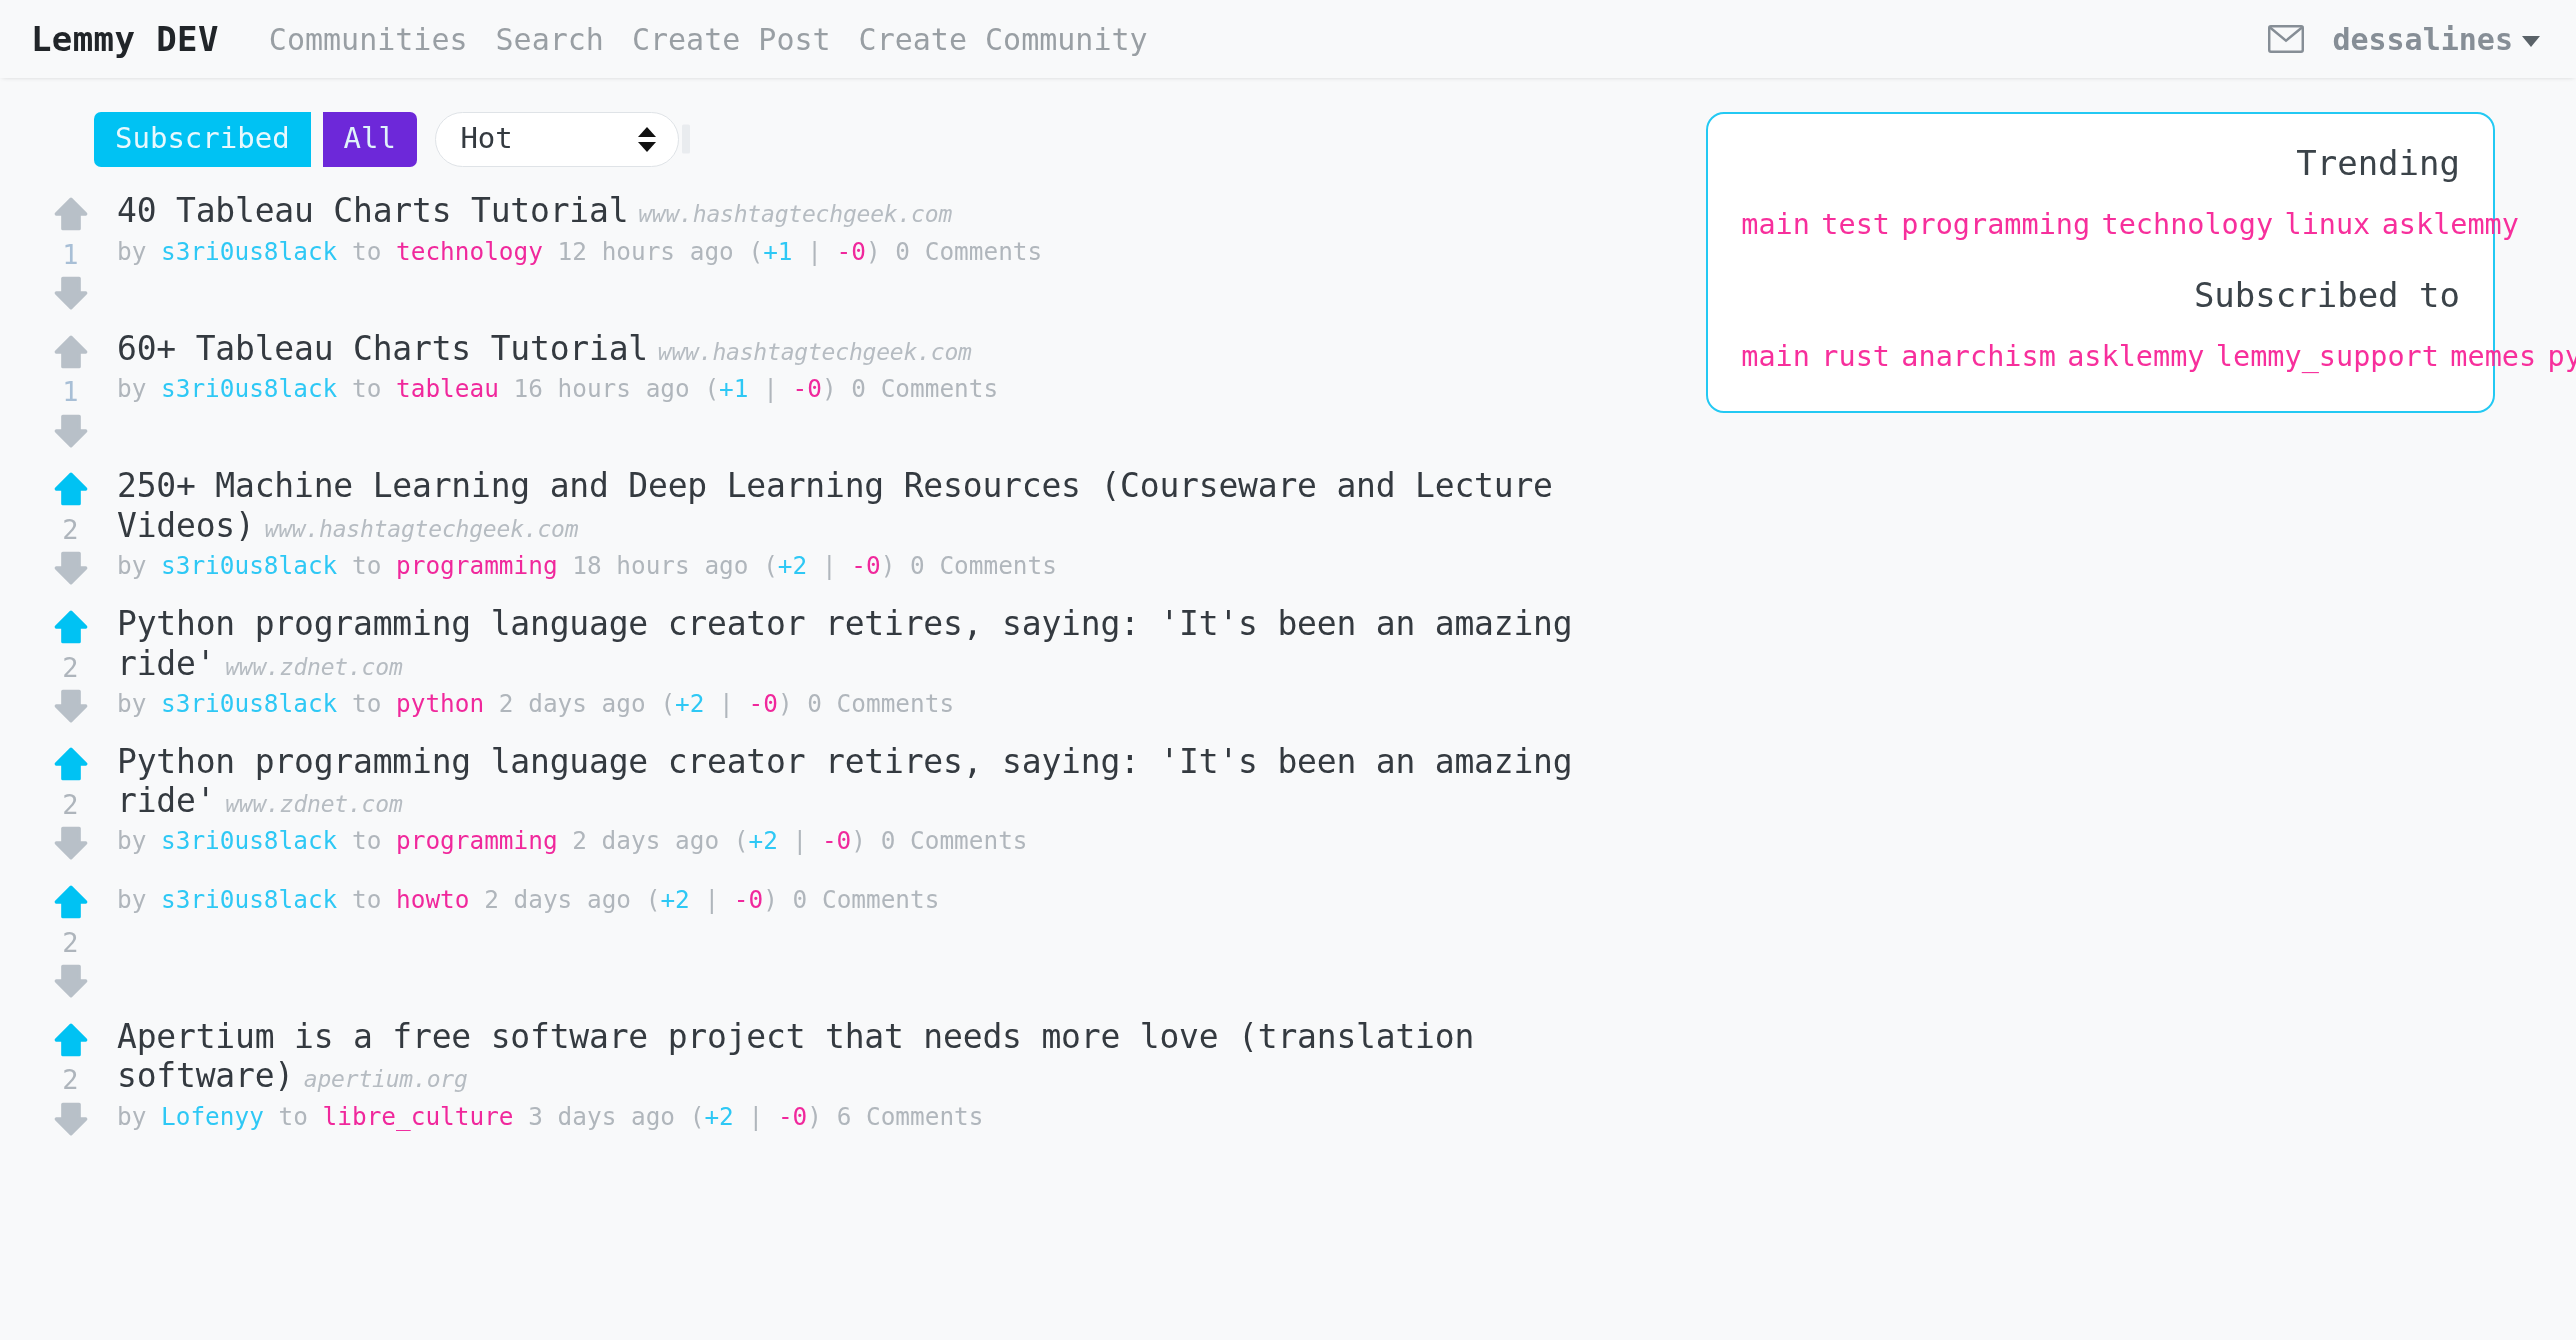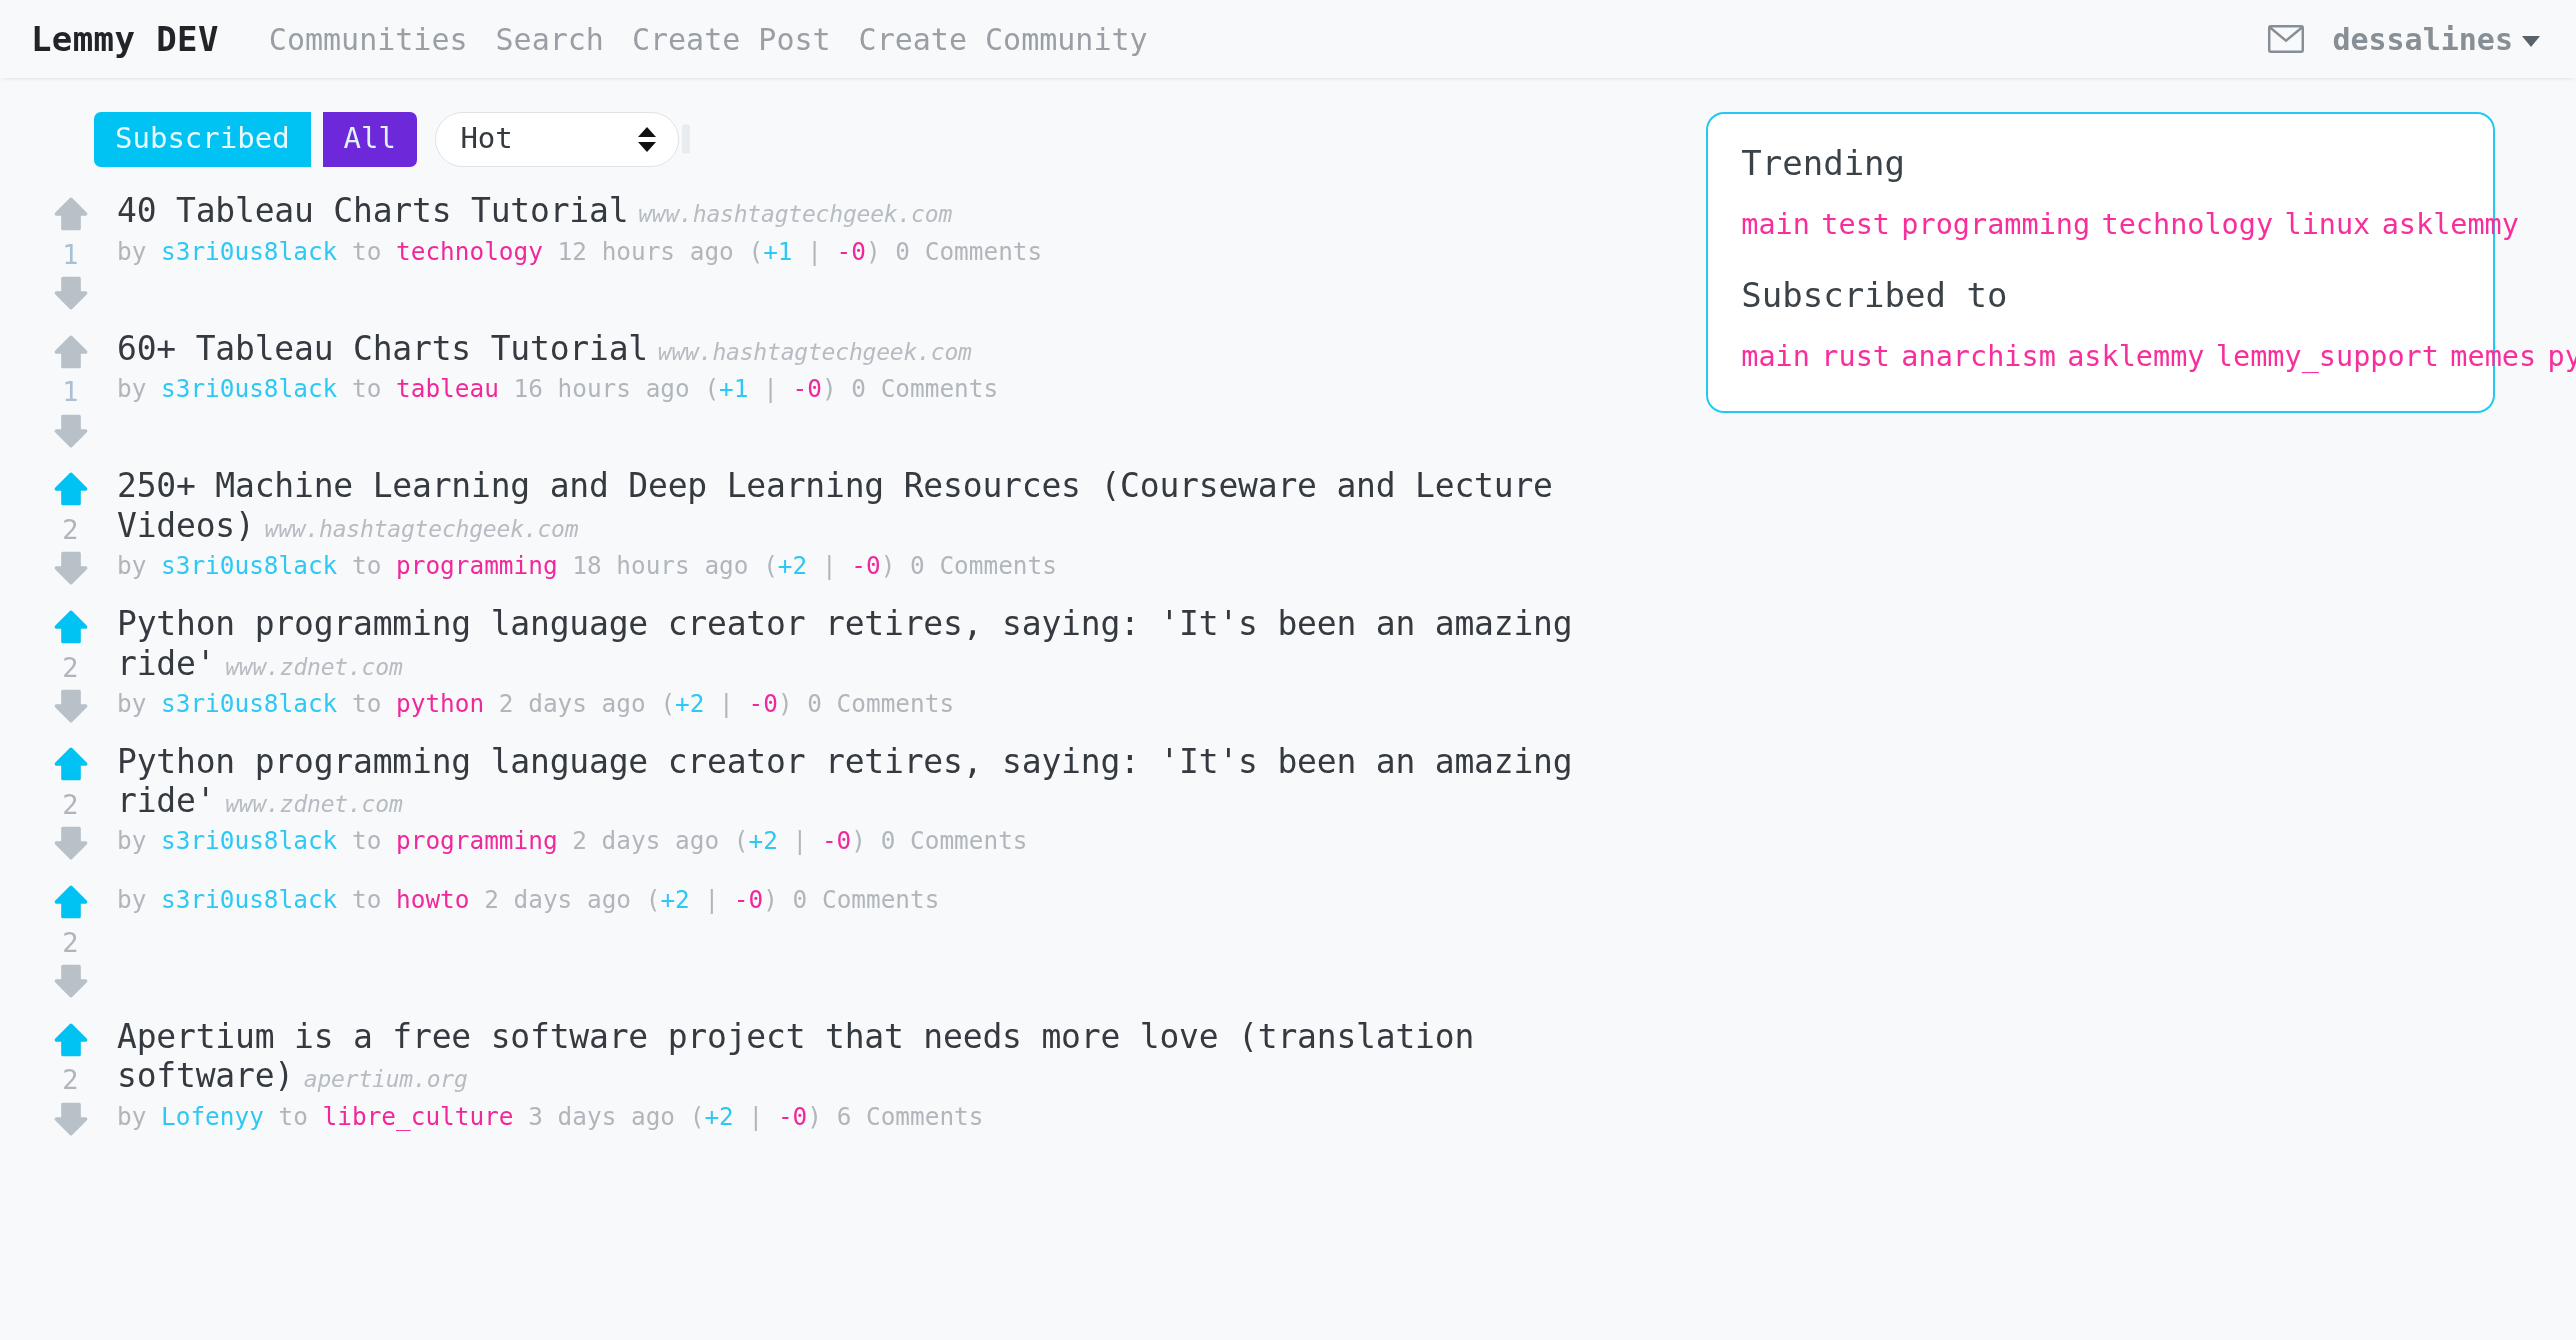--- a/index.html
+++ b/index.html
@@ -185,20 +185,21 @@
   .meta-up { color: #2ec8f5; }
   .meta-down { color: #f0289c; }
   .meta-comments { color: #b0b6bc; cursor: pointer; }
 
   
   .card {
     background: #ffffff;
     border: 2.4px solid #23c9f3;
     border-radius: 18px;
     padding: 31px 33px 33px 33px;
+    text-align: right;
   }
   .card-h {
     font-size: 34px;
     color: #3b4349;
     margin: 0 0 23px 0;
     font-weight: 400;
     line-height: 1.1;
   }
   .card-h.second { margin-top: 31px; }
   .tag-block { line-height: 1.42; }

